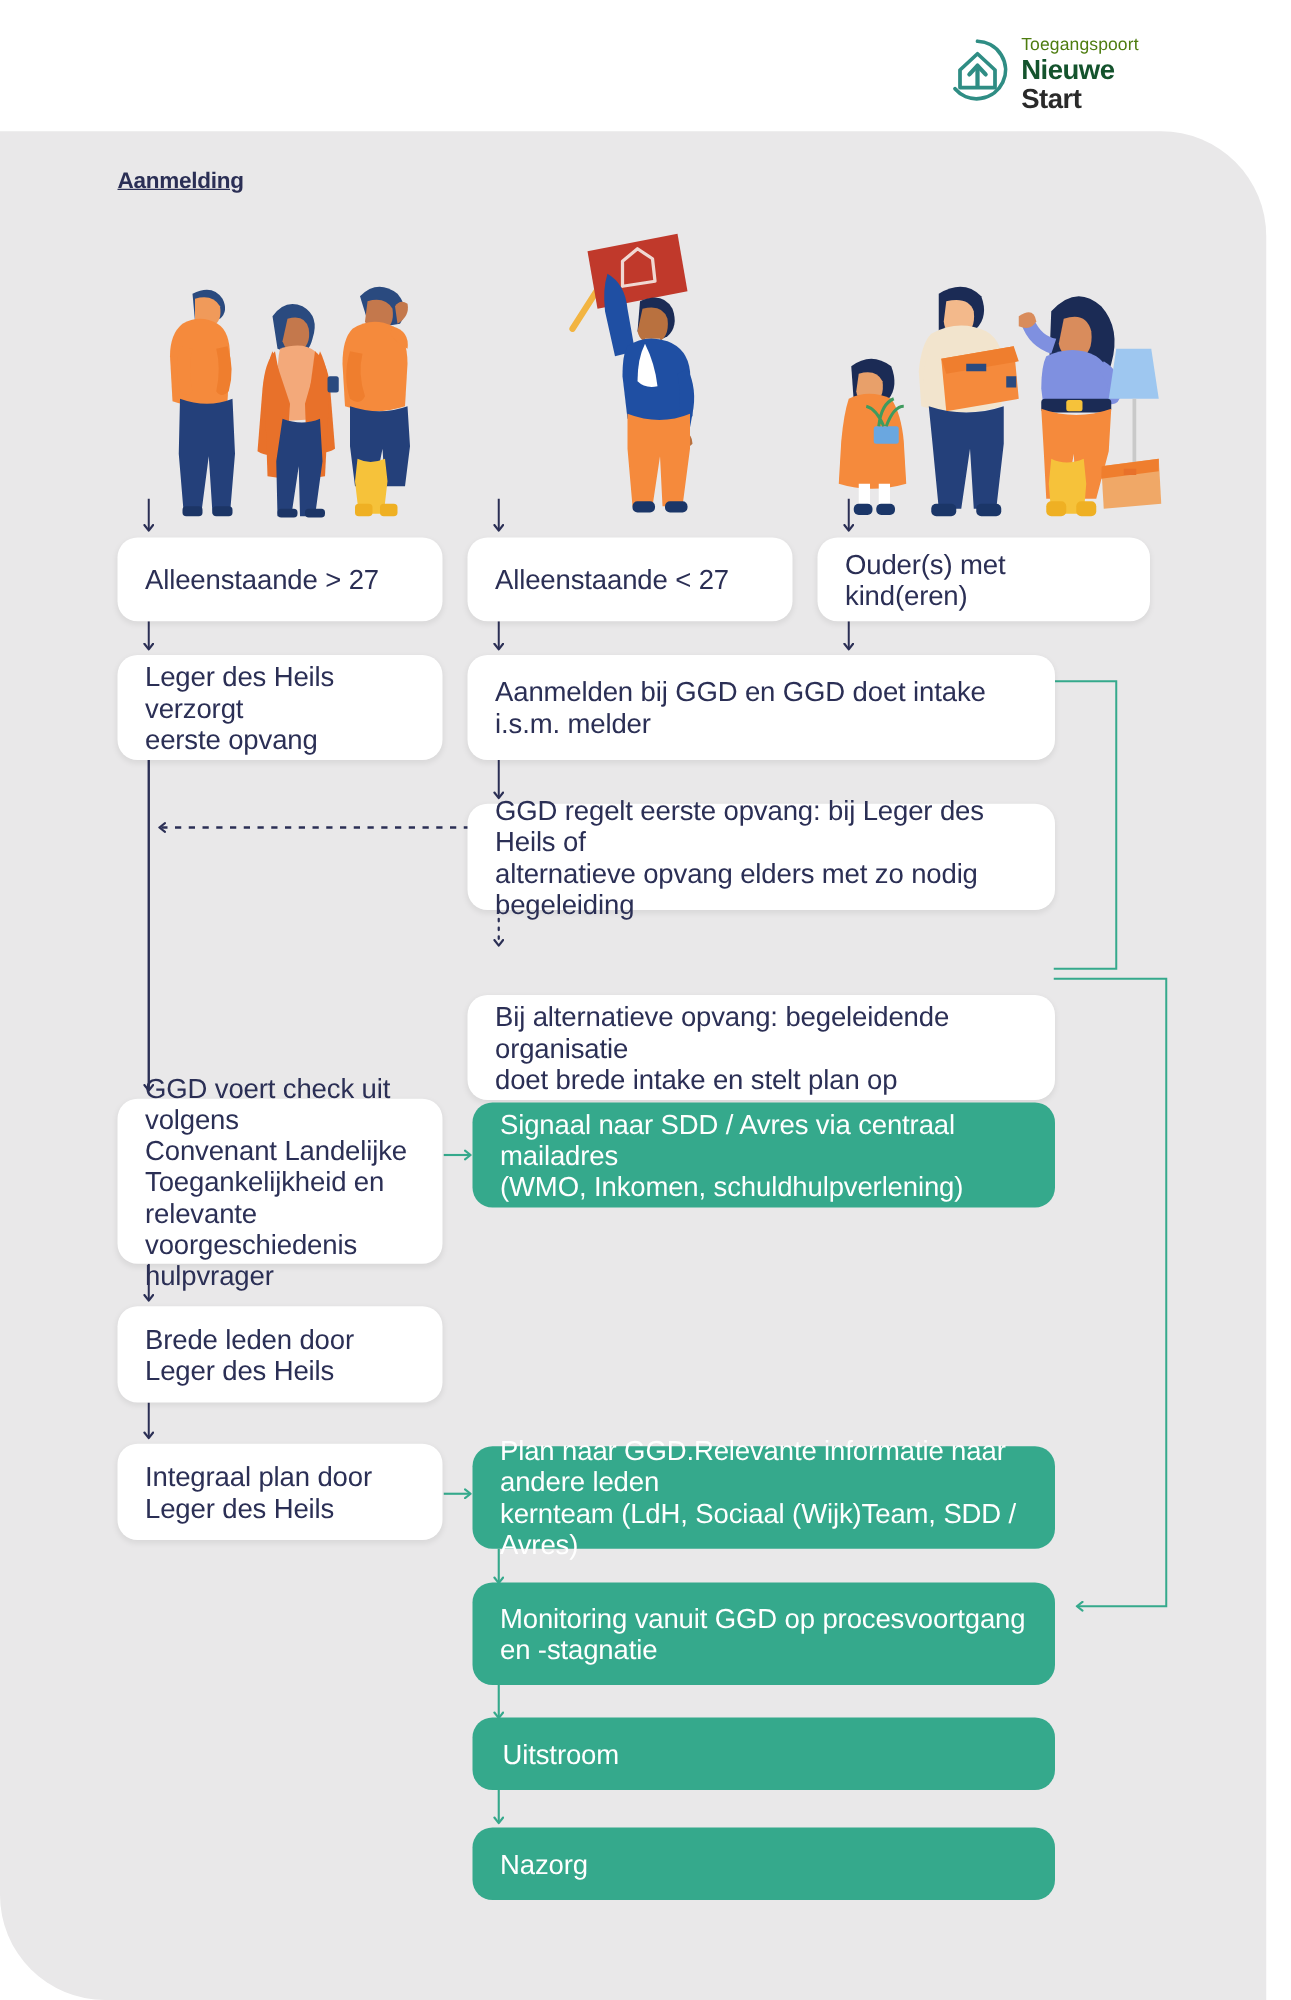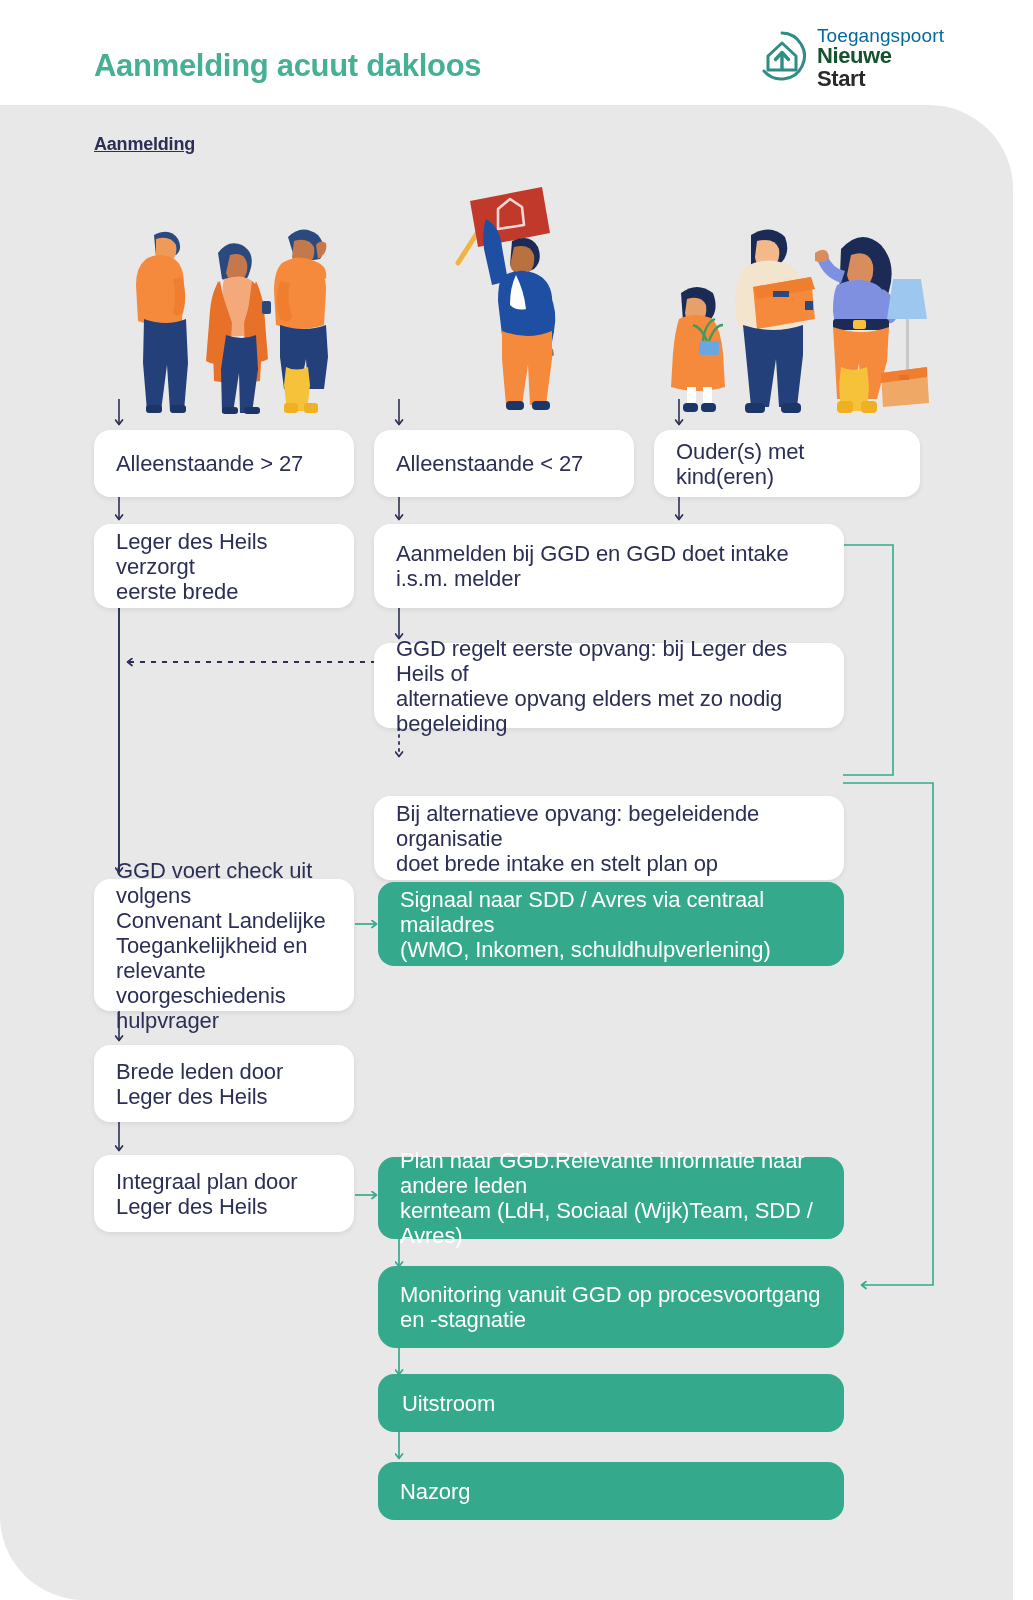--- a/index.html
+++ b/index.html
@@ -18,21 +18,21 @@
   }
   #page-title {
     position: absolute; left: 94px; top: 48px;
     font-size: 31px; font-weight: bold; letter-spacing: -0.3px;
     color: #45b093;
   }
   #logo { position: absolute; left: 755px; top: 27px; width: 180px; height: 62px; }
   #logo-mark { position: absolute; left: 0; top: 2px; width: 54px; height: 54px; }
   #logo-text { position: absolute; left: 62px; top: 0px; }
   .logo-line1 {
-    font-size: 19px; color: #0369a1; line-height: 17px; letter-spacing: .1px;
+    font-size: 14px; color: #4d7c0f; line-height: 17px; letter-spacing: .1px;
   }
   .logo-line2 {
     font-size: 22px; font-weight: bold; color: #14532d; line-height: 23px;
     letter-spacing: -.4px;
   }
   .logo-line3 {
     font-size: 22px; font-weight: bold; color: #2a2a2a; line-height: 23px;
     letter-spacing: -.4px;
   }
 
@@ -72,21 +72,20 @@
   #wires { position: absolute; left: 0; top: 0; width: 1033px; height: 1600px;
            pointer-events: none; }
 
   
   .illu { position: absolute; }
 </style>
 </head>
 <body>
 
 <div id="header">
-  <div id="page-title">Aanmelding acuut dakloos</div>
 
   <div id="logo">
     <div id="logo-mark">
       <svg width="54" height="54" viewBox="0 0 54 54">
         <path d="M27 4 A23 23 0 1 1 9 42" fill="none" stroke="#2f8d84" stroke-width="3" stroke-linecap="round"></path>
         <path d="M27 14 L41 27 L41 41 L13 41 L13 27 Z" fill="none" stroke="#2f8d84" stroke-width="3" stroke-linejoin="round"></path>
         <path d="M27 40 L27 24" fill="none" stroke="#2f8d84" stroke-width="3.4" stroke-linecap="round"></path>
         <path d="M20.5 30.5 L27 23.5 L33.5 30.5" fill="none" stroke="#2f8d84" stroke-width="3.4" stroke-linecap="round" stroke-linejoin="round"></path>
       </svg>
     </div>
@@ -317,21 +316,21 @@
 </div>
 <div class="node white" style="left:374px; top:430px; width:260px; height:67px;">
   <span class="txt">Alleenstaande &lt; 27</span>
 </div>
 <div class="node white" style="left:654px; top:430px; width:266px; height:67px;">
   <span class="txt">Ouder(s) met kind(eren)</span>
 </div>
 
 <div class="node white" style="left:94px; top:524px; width:260px; height:84px;">
   <span class="txt">Leger des Heils verzorgt
-eerste brede</span>
+eerste opvang</span>
 </div>
 <div class="node white" style="left:374px; top:524px; width:470px; height:84px;">
   <span class="txt">Aanmelden bij GGD en GGD doet intake i.s.m. melder</span>
 </div>
 
 <div class="node white" style="left:374px; top:643px; width:470px; height:85px;">
   <span class="txt">GGD regelt eerste opvang: bij Leger des Heils of
 alternatieve opvang elders met zo nodig begeleiding</span>
 </div>
 
@@ -357,21 +356,21 @@
 </div>
 <div class="node white" style="left:94px; top:1155px; width:260px; height:77px;align-items:center;">
   <span class="txt">Integraal plan door
 Leger des Heils</span>
 </div>
 
 <div class="node green" style="left:378px; top:1157px; width:466px; height:82px;">
   <span class="txt">Plan naar GGD.Relevante informatie naar andere leden
 kernteam (LdH, Sociaal (Wijk)Team, SDD / Avres)</span>
 </div>
-<div class="node green" style="left:378px; top:1266px; width:466px; height:82px;border-radius:18px;">
+<div class="node green" style="left:378px; top:1266px; width:466px; height:82px;">
   <span class="txt">Monitoring vanuit GGD op procesvoortgang
 en -stagnatie</span>
 </div>
 <div class="node green" style="left:378px; top:1374px; width:466px; height:58px;padding-left:24px;">
   <span class="txt">Uitstroom</span>
 </div>
 <div class="node green" style="left:378px; top:1462px; width:466px; height:58px;">
   <span class="txt">Nazorg</span>
 </div>
 

